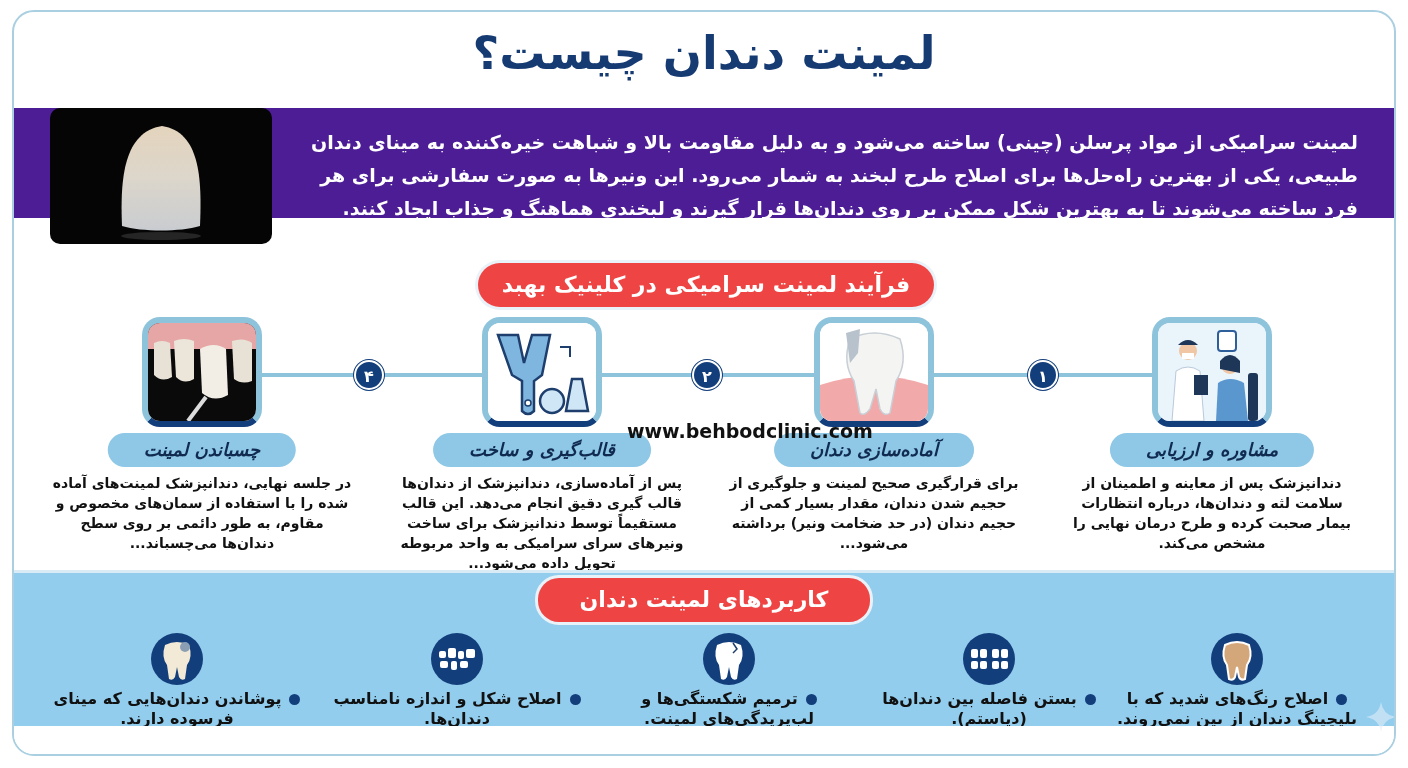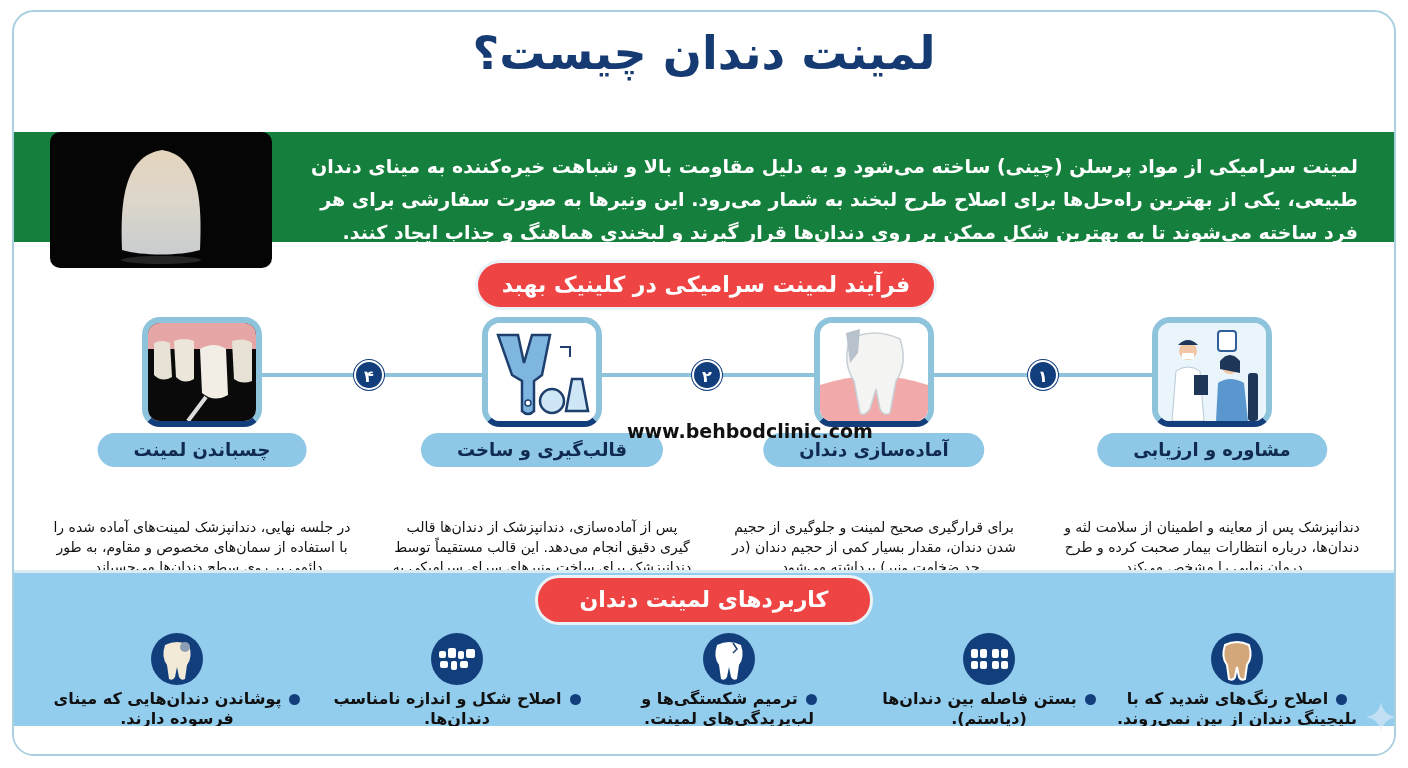--- a/index.html
+++ b/index.html
@@ -11,22 +11,21 @@
     border: 2px solid #a9cfe0; border-radius: 22px; background: #ffffff; overflow: hidden;
   }
 
   .title {
     position: absolute; left: 0; right: 0; top: 14px; text-align: center;
     font-size: 46px; font-weight: bold; color: #163b73; direction: rtl;
   }
 
   .intro {
     position: absolute; left: 0; top: 96px; width: 1380px; height: 110px;
-    background: #15803d;
-    margin-top: 24px;
+    background: #4c1d95;
   }
   .intro-photo {
     position: absolute; left: 36px; top: 0px; width: 222px; height: 136px;
     background: #050505; border-radius: 10px; overflow: hidden;
   }
   .intro-text {
     position: absolute; right: 36px; top: 18px; width: 1060px;
     direction: rtl; text-align: right; color: #ffffff;
     font-size: 19px; line-height: 33px; font-weight: bold;
   }
@@ -52,25 +51,25 @@
   .step-icon {
     position: absolute; left: 50%; margin-left: -60px; top: 0; width: 120px; height: 110px;
     border-radius: 18px; overflow: hidden;
     border: 6px solid #8ec3dc; border-bottom-color: #133e7c; background: #fff;
   }
   .step-icon .lower { position: absolute; left: -6px; right: -6px; bottom: -6px; height: 52%;
     border-left: 6px solid #133e7c; border-right: 6px solid #133e7c; }
   .step-label {
     position: absolute; left: 50%; top: 116px; height: 34px; border-radius: 17px;
     background: #8ec8e6; color: #102a50; font-weight: bold; font-size: 18px; line-height: 34px;
-    text-align: center; direction: rtl; transform: translateX(-50%); white-space: nowrap; padding: 0 36px;
+    text-align: center; direction: rtl; transform: translateX(-50%); white-space: nowrap; padding: 0 36px; font-style: italic;
   }
   .step-desc {
     position: absolute; top: 156px; left: 0; width: 100%; direction: rtl; text-align: center;
-    font-size: 14px; line-height: 20px; color: #111; font-weight: normal; margin-top: 44px;
+    font-size: 14px; line-height: 20px; color: #111; font-weight: bold;
   }
 
   .watermark {
     position: absolute; left: 584px; top: 408px; font-size: 19px; font-weight: bold; color: #111;
     font-family: "DejaVu Sans", sans-serif; letter-spacing: 0px; margin-left: 29px;
   }
 
   .uses-area {
     position: absolute; left: 0; top: 558px; width: 1380px; height: 156px; background: #92cdee;
     border-top: 3px solid #d9ecf6;

